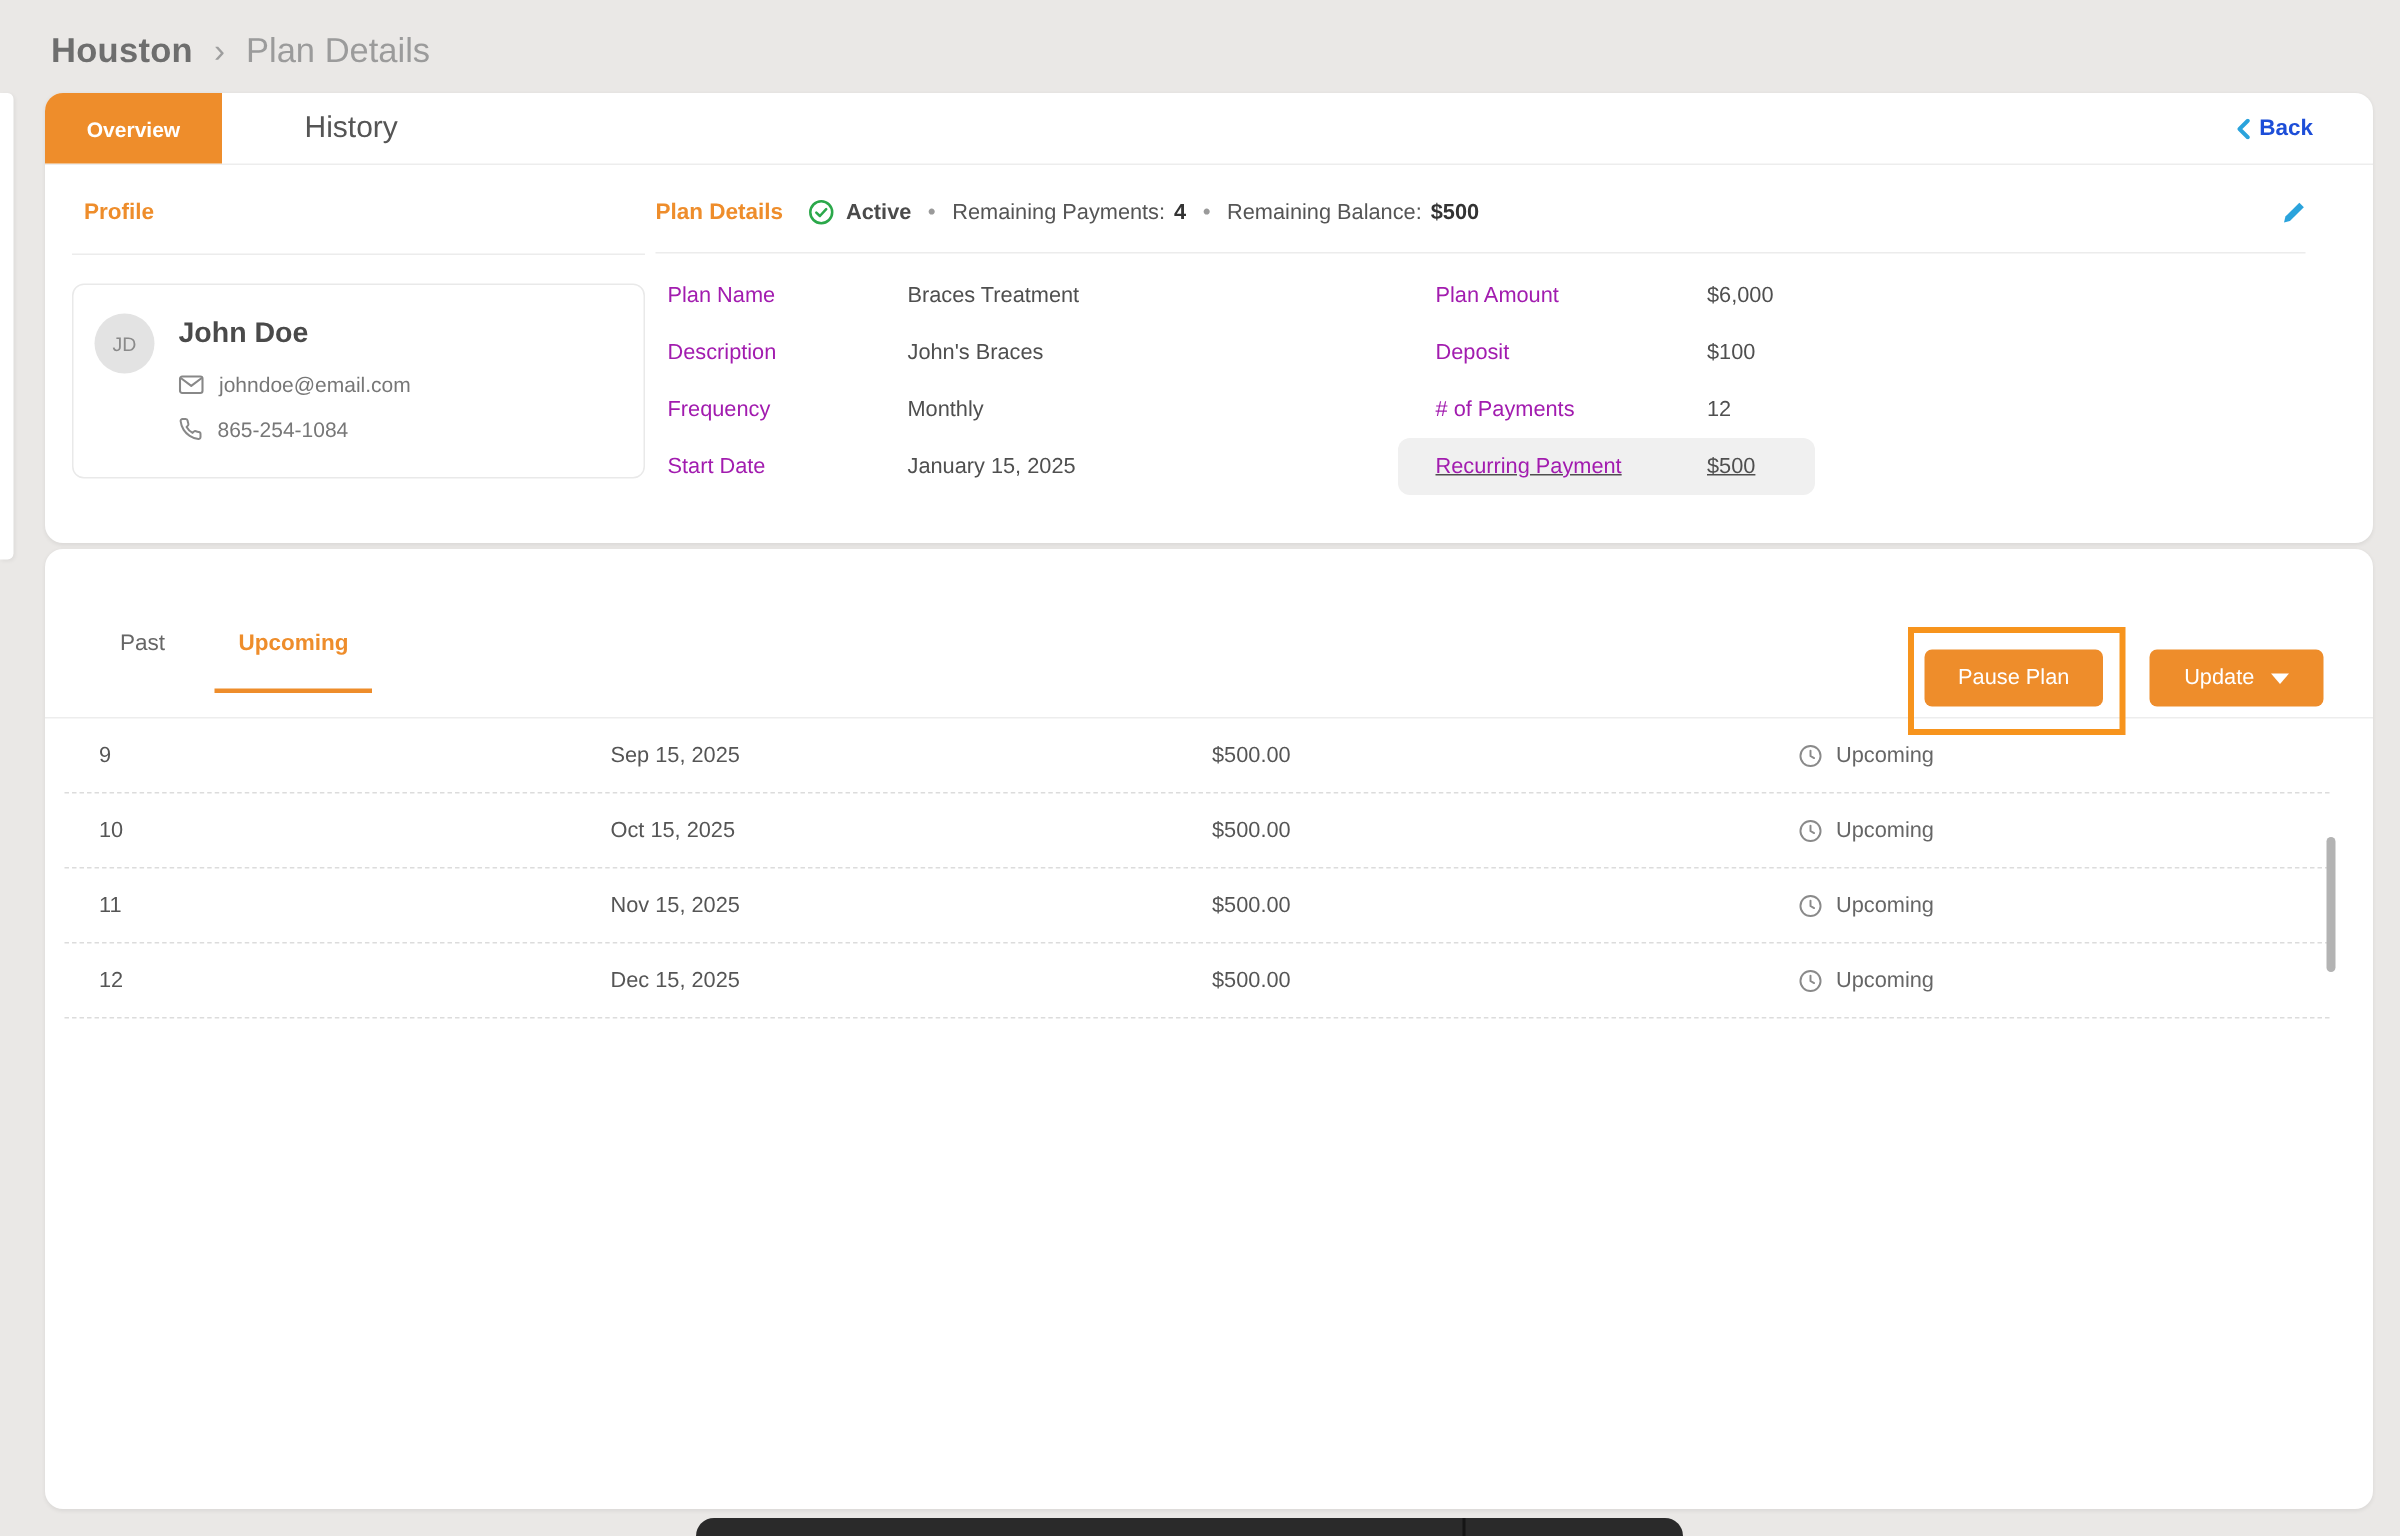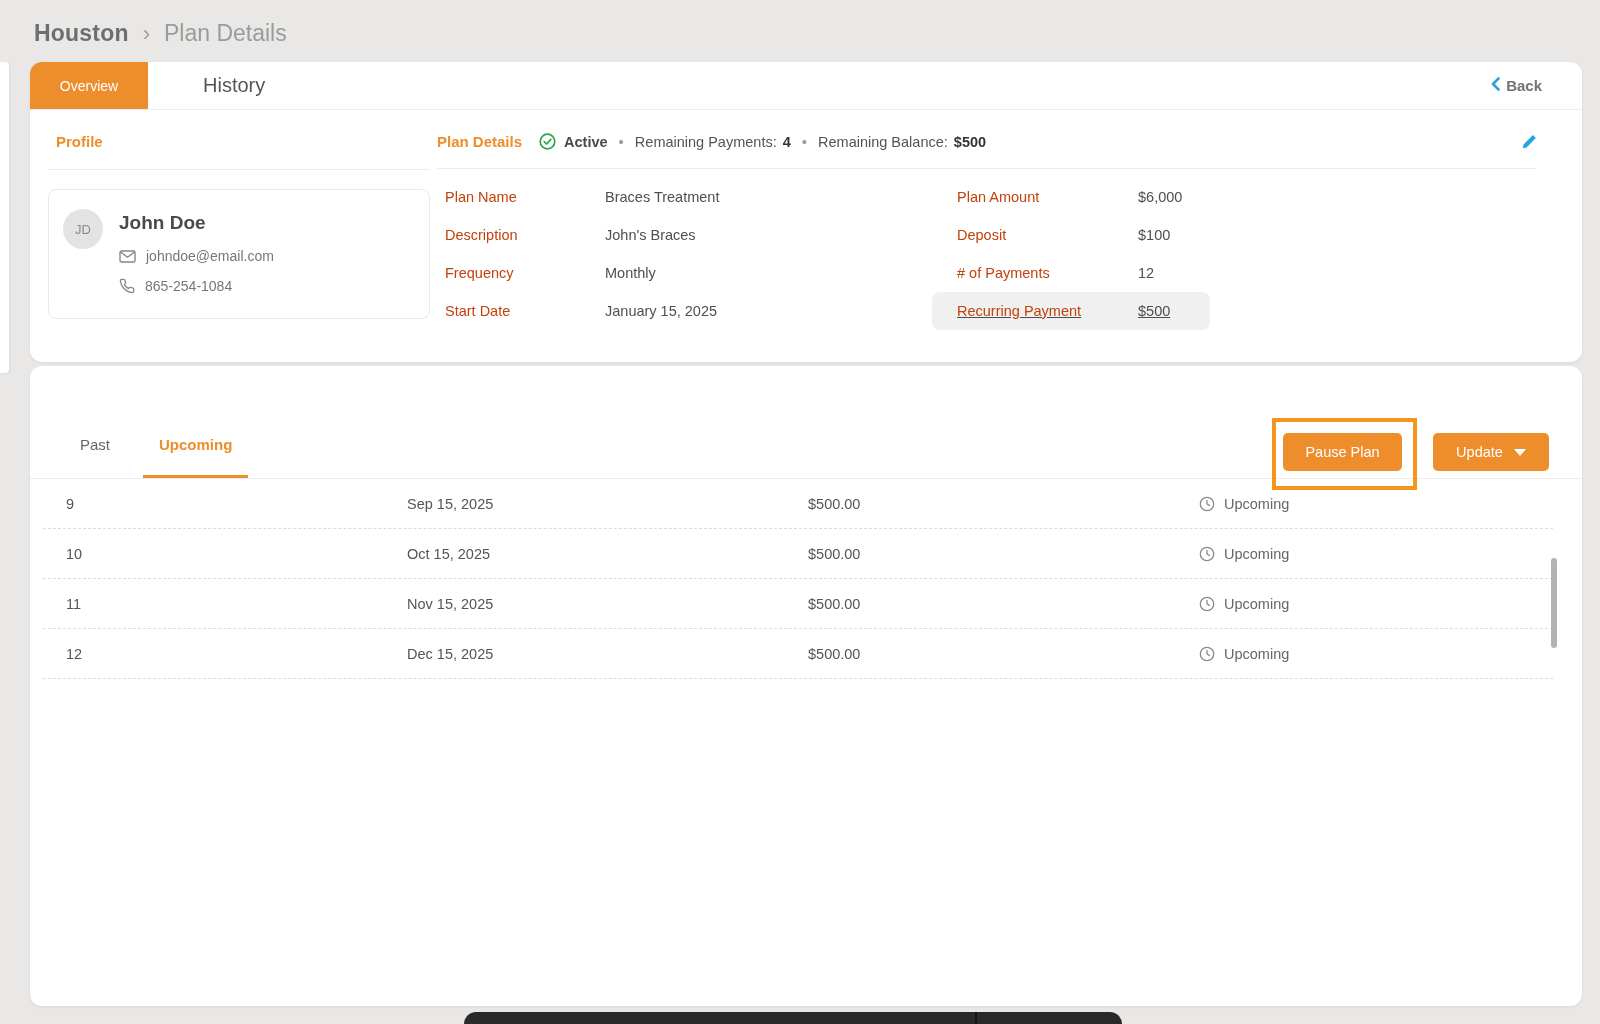--- a/index.html
+++ b/index.html
@@ -22,23 +22,23 @@
   
   .left-strip { position:absolute; left:0; top:62px; width:9px; height:311px; background:#fff; border-radius:0 4px 4px 0; box-shadow:1px 1px 3px rgba(0,0,0,.06); }
 
   
   .card { position:absolute; left:30px; width:1552px; background:#fff; border-radius:12px; box-shadow:0 1px 3px rgba(0,0,0,.07); }
   .top-card { top:62px; height:300px; }
   .bottom-card { top:366px; height:640px; }
 
   
   .tabbar { height:48px; display:flex; align-items:stretch; border-bottom:1px solid #EDEDED; }
-  .tab-overview { width:118px; background:#EE8D2B; color:#fff; font-weight:normal; font-size:14px; display:flex; align-items:center; justify-content:center; border-radius:12px 0 0 0; cursor:pointer; }
+  .tab-overview { width:118px; background:#EE8D2B; color:#fff; font-weight:bold; font-size:14px; display:flex; align-items:center; justify-content:center; border-radius:12px 0 0 0; cursor:pointer; }
   .tab-history { margin-left:35px; padding:0 20px; display:flex; align-items:center; color:#555; font-size:20px; cursor:pointer; }
-  .back-link { margin-left:auto; margin-right:40px; align-self:center; color:#737373; font-weight:bold; font-size:15px; display:flex; align-items:flex-start; gap:6px; cursor:pointer; }
+  .back-link { margin-left:auto; margin-right:40px; align-self:center; color:#1d4ed8; font-weight:bold; font-size:15px; display:flex; align-items:center; gap:6px; cursor:pointer; }
 
   .top-content { display:flex; padding:0 45px 0 18px; }
 
   
   .profile-col { width:382px; flex:none; }
   .section-heading { color:#EE8D2B; font-weight:bold; font-size:15px; }
   .profile-col .section-heading { margin:23px 0 0 8px; }
   .hdivider { border-top:1px solid #ECECEC; }
   .profile-col .hdivider { margin-top:19px; }
   .pcard { margin-top:19px; height:130px; border:1px solid #E9E9E9; border-radius:8px; display:flex; padding:13px 14px; }
@@ -59,27 +59,27 @@
   .pencil { margin-left:auto; display:flex; cursor:pointer; }
   .plan-col .hdivider { margin-top:18px; }
   .fields { display:flex; margin-top:9px; }
   .fgroup-left { width:479px; }
   .fgroup-right { width:278px; margin-left:16px; }
   .frow { height:38px; display:flex; align-items:center; font-size:14.5px; }
   .fgroup-left .frow { padding-left:8px; }
   .fgroup-left .flabel { width:160px; }
   .fgroup-right .frow { padding-left:25px; }
   .fgroup-right .flabel { width:181px; }
-  .flabel { color:#c2410c; flex:none; }
+  .flabel { color:#a21caf; flex:none; }
   .fvalue { color:#4F4F4F;text-align:right; }
   .frow.highlight { background:#F0F0F0; border-radius:8px;text-decoration:underline; }
 
   
   .sched-header { position:relative; height:113px; border-bottom:1px solid #EDEDED; }
-  .sched-tabs { position:absolute; left:34px; bottom:0; display:flex; align-items:flex-end;justify-content:center; }
+  .sched-tabs { position:absolute; left:34px; bottom:16px; display:flex; align-items:flex-end;justify-content:center; }
   .stab { font-size:15px; cursor:pointer; }
   .stab-past { padding:0 16px 25px; color:#666; }
   .stab-upcoming { margin-left:17px; padding:0 16px 22px; color:#EE8D2B; font-weight:bold; border-bottom:3px solid #EE8D2B; }
   .btn { position:absolute; top:67px; height:38px; background:#EE8D2B; border:none; border-radius:5px; color:#fff; font-size:14.5px; font-family:inherit; cursor:pointer; display:flex; align-items:center; justify-content:center; }
   .btn-pause { right:180px; width:119px; }
   .btn-update { right:33px; width:116px; gap:11px; }
   .caret-down { width:0; height:0; border-left:6px solid transparent; border-right:6px solid transparent; border-top:7px solid #fff; }
   .annotation-box { position:absolute; left:1242px; top:52px; width:145px; height:72px; border:4px solid #F7941D; z-index:5; pointer-events:none; }
 
   

